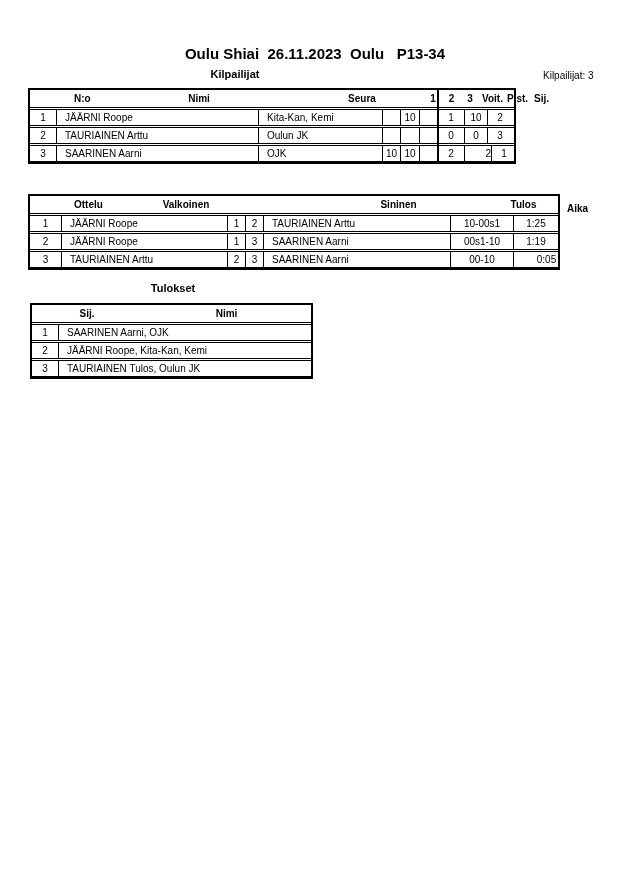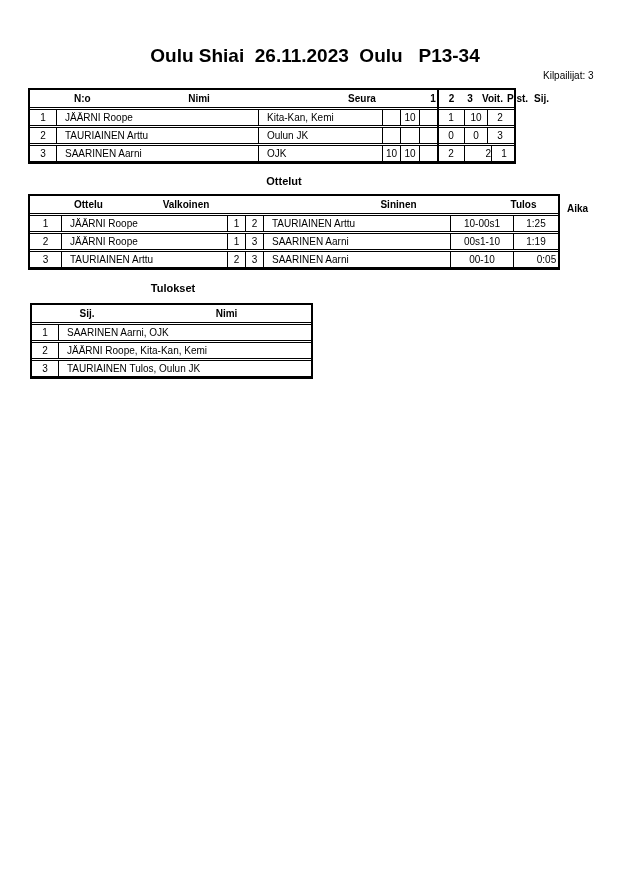--- a/index.html
+++ b/index.html
@@ -19,21 +19,21 @@
     position: absolute;
     inset: 0;
     background: #ffffff;
   }
   .doc-title {
     position: absolute;
     top: 45px;
     left: 0;
     width: 630px;
     text-align: center;
-    font-size: 19px;
+    font-size: 15px;
     font-weight: bold;
     white-space: pre;
   }
   .section-heading {
     position: absolute;
     font-size: 11px;
     font-weight: bold;
     text-align: center;
     white-space: pre;
   }
@@ -102,20 +102,21 @@
     z-index: 2;
   }
 </style>
 </head>
 <body>
 
 <div class="page">
 
   <div class="doc-title">Oulu Shiai  26.11.2023  Oulu   P13-34</div>
 
+  <div id="competitors-heading" class="section-heading">Kilpailijat</div>
 
   <div class="competitors-count">Kilpailijat: 3</div>
 
   <div id="tbl-competitors" class="tbl">
     <div class="vdivider" style="left:407px;"></div>
   <div class="thead">
         <div class="cell af" style="width: 26px;">N:o</div>
         <div class="cell" style="width: 202px;">Nimi</div>
         <div class="cell" style="width: 124px;">Seura</div>
         <div class="cell" style="width: 18px;">1</div>
@@ -153,21 +154,20 @@
         <div class="cell al" style="width: 124px;">OJK</div>
         <div class="cell" style="width: 18px;">10</div>
         <div class="cell" style="width: 19px;">10</div>
         <div class="cell" style="width: 18px;"></div>
         <div class="cell" style="width: 27px;">2</div>
         <div class="cell" style="width: 23px; padding-left: 26px;">20</div>
         <div class="cell" style="width: 25px;">1</div>
       </div>
     </div>
 
-  <div id="matches-heading" class="section-heading">Ottelut</div>
 
   <div id="tbl-matches" class="tbl">
       <div class="thead">
         <div class="cell af" style="width: 31px;">Ottelu</div>
         <div class="cell" style="width: 166px;">Valkoinen</div>
         <div class="cell" style="width: 18px;"></div>
         <div class="cell" style="width: 18px;"></div>
         <div class="cell" style="width: 187px;">Sininen</div>
         <div class="cell" style="width: 63px;">Tulos</div>
         <div class="cell" style="width: 45px; margin-top: 8px;">Aika</div>

